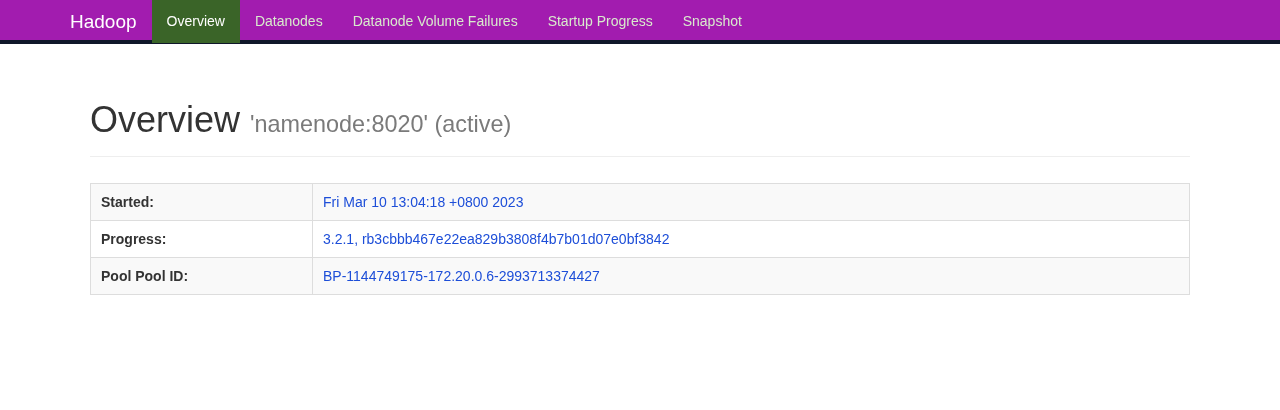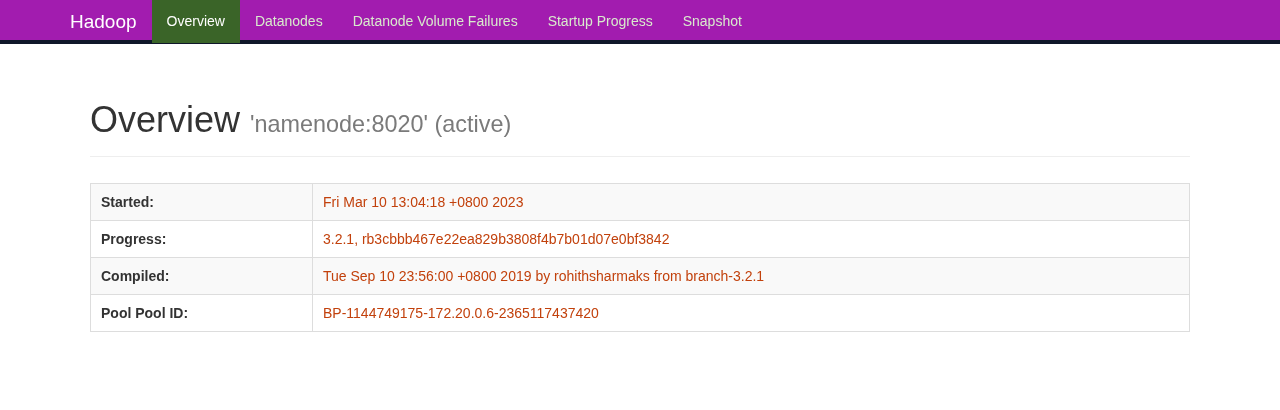--- a/index.html
+++ b/index.html
@@ -99,21 +99,21 @@
     line-height: 20px;
     border: 1px solid #dddddd;
     vertical-align: top;
   }
   table.info-table td.label-cell {
     width: 222px;
     font-weight: bold;
     color: #333;
   }
   table.info-table td.value-cell {
-    color: #c2410c;
+    color: #1d4ed8;
     margin-left: 16px;
   }
 </style>
 </head>
 <body>
 
 <nav class="navbar">
   <div class="navbar-inner">
     <a class="brand">Hadoop</a>
     <a class="nav-link active">Overview</a>
@@ -135,22 +135,18 @@
     <tbody>
       <tr>
         <td class="label-cell">Started:</td>
         <td class="value-cell">Fri Mar 10 13:04:18 +0800 2023</td>
       </tr>
       <tr>
         <td class="label-cell">Progress:</td>
         <td class="value-cell">3.2.1, rb3cbbb467e22ea829b3808f4b7b01d07e0bf3842</td>
       </tr>
       <tr>
-        <td class="label-cell">Compiled:</td>
-        <td class="value-cell">Tue Sep 10 23:56:00 +0800 2019 by rohithsharmaks from branch-3.2.1</td>
-      </tr>
-      <tr>
         <td class="label-cell">Pool Pool ID:</td>
-        <td class="value-cell">BP-1144749175-172.20.0.6-2365117437420</td>
+        <td class="value-cell">BP-1144749175-172.20.0.6-2993713374427</td>
       </tr>
     </tbody>
   </table>
 </div>
 
 </body></html>

